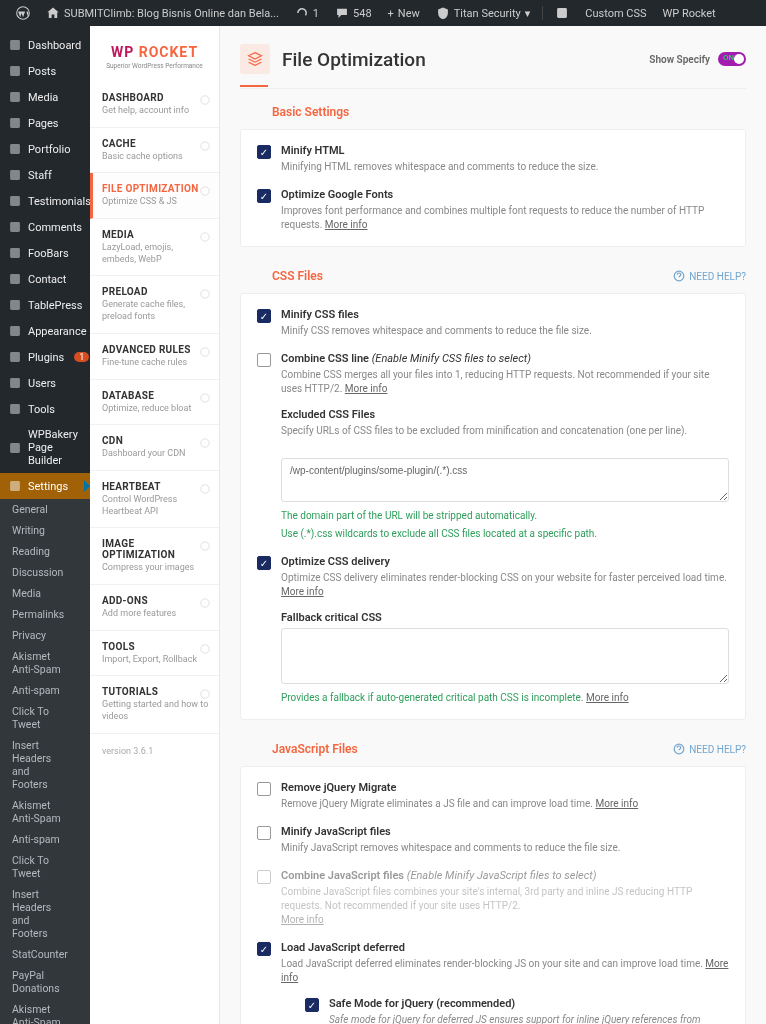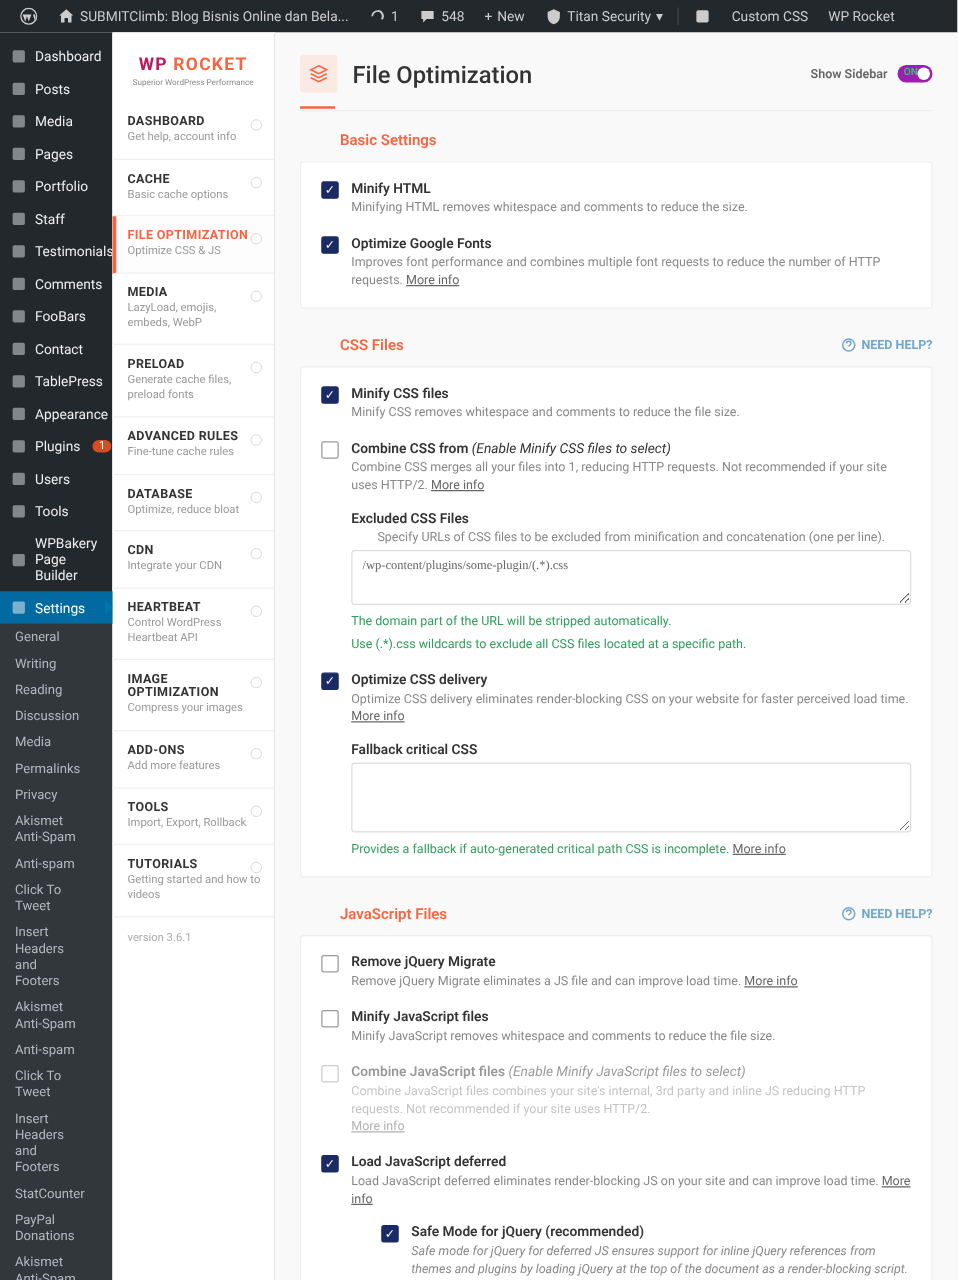--- a/index.html
+++ b/index.html
@@ -8,21 +8,21 @@
 
 .admin-bar { background: #23282d; height: 26px; display: flex; align-items: center; color: #ccc; font-size: 11px; padding: 0 8px; }
 .admin-bar-item { display: flex; align-items: center; padding: 0 8px; cursor: pointer; gap: 4px; }
 .admin-bar-sep { width: 1px; height: 14px; background: #444; margin: 0 4px; }
 .ab-icon { width: 14px; height: 14px; display: inline-block; }
 
 
 .main-wrap { display: flex; }
 .admin-menu { width: 90px; background: #23282d; min-height: 998px; padding-top: 6px; }
 .admin-menu-item { display: flex; align-items: center; padding: 6px 8px; color: #eee; font-size: 11px; cursor: pointer; gap: 6px; }
-.admin-menu-item.current { background: #0369a1; color: #fff; position: relative; align-items: center; }
+.admin-menu-item.current { background: #a16207; color: #fff; position: relative; align-items: center; }
 .admin-menu-item.current::after { content: ""; position: absolute; right: -6px; top: 50%; transform: translateY(-50%); border: 6px solid transparent; border-left-color: #0073aa; }
 .admin-menu-item .mi-icon { width: 14px; height: 14px; flex-shrink: 0; opacity: 0.6; }
 .admin-menu-item .badge { background: #d54e21; color: #fff; border-radius: 8px; font-size: 9px; padding: 0 5px; margin-left: 4px; }
 .admin-menu-sub { background: #32373c; }
 .admin-menu-sub-item { padding: 4px 26px 4px 12px; color: #b4b9be; font-size: 10.5px; cursor: pointer; }
 
 
 .content { flex: 1; display: flex; background: #f9f9f9; }
 
 
@@ -46,37 +46,37 @@
 .panel-title-wrap { display: flex; align-items: center; gap: 12px; }
 .panel-icon { width: 30px; height: 30px; background: #fbe9e4; color: #f56640; border-radius: 3px; display: flex; align-items: center; justify-content: center; }
 .panel-title { font-size: 19px; font-weight: 500; color: #333; position: relative; }
 .panel-title::after { content: ""; position: absolute; left: -42px; bottom: -16px; width: 28px; height: 2px; background: #f56640; }
 .sidebar-toggle { display: flex; align-items: center; gap: 8px; font-size: 10px; color: #666; font-weight: 600; }
 .toggle { width: 28px; height: 14px; background: #a21caf; border-radius: 7px; position: relative; }
 .toggle::after { content: ""; position: absolute; right: 2px; top: 2px; width: 10px; height: 10px; background: #fff; border-radius: 50%; }
 .toggle-label { font-size: 8px; color: #2ecc71; position: absolute; left: 5px; top: 1px; }
 
 .section-title { color: #f56640; font-size: 12px; font-weight: 600; margin-bottom: 10px; display: flex; justify-content: space-between; align-items: center; margin-left: 32px; }
-.need-help { color: #72a5ce; font-size: 10px; font-weight: 700; display: flex; align-items: center; gap: 4px; cursor: pointer; }
+.need-help { color: #72a5ce; font-size: 10px; font-weight: 400; display: flex; align-items: center; gap: 4px; cursor: pointer; }
 .section-box { background: #fff; border: 1px solid #eee; border-radius: 3px; padding: 14px 16px; margin-bottom: 22px; }
 .field { display: flex; gap: 10px; margin-bottom: 14px; }
 .field:last-child { margin-bottom: 0; }
 .field.disabled { opacity: 0.5; }
 .checkbox { width: 14px; height: 14px; border: 1px solid #999; border-radius: 2px; flex-shrink: 0; margin-top: 1px; cursor: pointer; display: flex; align-items: center; justify-content: center; }
 .checkbox.checked { background: #1a2b63; border-color: #1a2b63; color: #fff; font-size: 10px; }
 .field-body { flex: 1; }
 .field-label { font-size: 11px; color: #333; font-weight: 600; }
 .field-label .italic { font-style: italic; font-weight: 400; }
 .field-desc { font-size: 10px; color: #888; margin-top: 3px; line-height: 1.4; }
 .field-desc.italic { font-style: italic; }
 .more-info { color: #666; text-decoration: underline; cursor: pointer; }
 .sub-field { margin-top: 12px; }
 .sub-field-label { font-size: 11px; color: #333; font-weight: 600; margin-bottom: 4px; }
-.sub-field-desc { font-size: 10px; color: #888; margin-bottom: 4px; text-align: center; }
-.textarea { width: 100%; min-height: 44px; border: 1px solid #ddd; border-radius: 3px; padding: 6px 8px; font-size: 10px; color: #666; font-family: Liberation Serif, serif; resize: vertical; }
+.sub-field-desc { font-size: 10px; color: #888; margin-bottom: 22px; }
+.textarea { width: 100%; min-height: 44px; border: 1px solid #ddd; border-radius: 3px; padding: 6px 8px; font-size: 10px; color: #666; font-family: Liberation Sans, sans-serif; resize: vertical; }
 .textarea.large { min-height: 56px; }
 .hint { font-size: 10px; margin-top: 4px; line-height: 1.4; }
 .hint.green { color: #2e9e5b; }
 .indent-field { padding-left: 24px; margin-top: 12px; }
 </style>
 </head>
 <body>
 
 <div class="admin-bar">
   <div class="admin-bar-item">
@@ -301,21 +301,21 @@
           </div>
           <div class="wpr-nav-item">
             <div class="wpr-nav-title">DATABASE</div>
             <div class="wpr-nav-desc">Optimize, reduce bloat</div>
             <svg class="wpr-nav-icon" viewBox="0 0 20 20" fill="currentColor">
               <circle cx="10" cy="10" r="7" fill="none" stroke="currentColor"></circle>
             </svg>
           </div>
           <div class="wpr-nav-item">
             <div class="wpr-nav-title">CDN</div>
-            <div class="wpr-nav-desc">Integrate your CDN</div>
+            <div class="wpr-nav-desc">Dashboard your CDN</div>
             <svg class="wpr-nav-icon" viewBox="0 0 20 20" fill="currentColor">
               <circle cx="10" cy="10" r="7" fill="none" stroke="currentColor"></circle>
             </svg>
           </div>
           <div class="wpr-nav-item">
             <div class="wpr-nav-title">HEARTBEAT</div>
             <div class="wpr-nav-desc">Control WordPress Heartbeat API</div>
             <svg class="wpr-nav-icon" viewBox="0 0 20 20" fill="currentColor">
               <circle cx="10" cy="10" r="7" fill="none" stroke="currentColor"></circle>
             </svg>
@@ -356,21 +356,21 @@
       <div class="panel-header">
         <div class="panel-title-wrap">
           <div class="panel-icon">
               <svg width="16" height="16" viewBox="0 0 20 20" fill="currentColor">
                 <path d="M10 2l8 4-8 4-8-4zM2 10l8 4 8-4M2 14l8 4 8-4" fill="none" stroke="currentColor" stroke-width="1.5"></path>
               </svg>
             </div>
           <div class="panel-title">File Optimization</div>
         </div>
         <div class="sidebar-toggle">
-          <span>Show Sidebar</span>
+          <span>Show Specify</span>
           <div class="toggle">
               <span class="toggle-label">ON</span>
             </div>
         </div>
       </div>
 
       <div class="section-title">Basic Settings</div>
       <div class="section-box">
         <div class="field">
           <div class="checkbox checked">✓</div>
@@ -402,21 +402,21 @@
         <div class="field">
           <div class="checkbox checked">✓</div>
           <div class="field-body">
             <div class="field-label">Minify CSS files</div>
             <div class="field-desc">Minify CSS removes whitespace and comments to reduce the file size.</div>
           </div>
         </div>
         <div class="field">
           <div class="checkbox"></div>
           <div class="field-body">
-            <div class="field-label"><span>Combine CSS from </span><span class="italic">(Enable Minify CSS files to select)</span></div>
+            <div class="field-label"><span>Combine CSS line </span><span class="italic">(Enable Minify CSS files to select)</span></div>
             <div class="field-desc"><span>Combine CSS merges all your files into 1, reducing HTTP requests. Not recommended if your site uses HTTP/2. </span><span class="more-info">More info</span></div>
             <div class="sub-field">
               <div class="sub-field-label">Excluded CSS Files</div>
               <div class="sub-field-desc">Specify URLs of CSS files to be excluded from minification and concatenation (one per line).</div>
               <textarea class="textarea" style="">/wp-content/plugins/some-plugin/(.*).css</textarea>
               <div class="hint green">The domain part of the URL will be stripped automatically.</div>
               <div class="hint green">Use (.*).css wildcards to exclude all CSS files located at a specific path.</div>
             </div>
           </div>
         </div>

